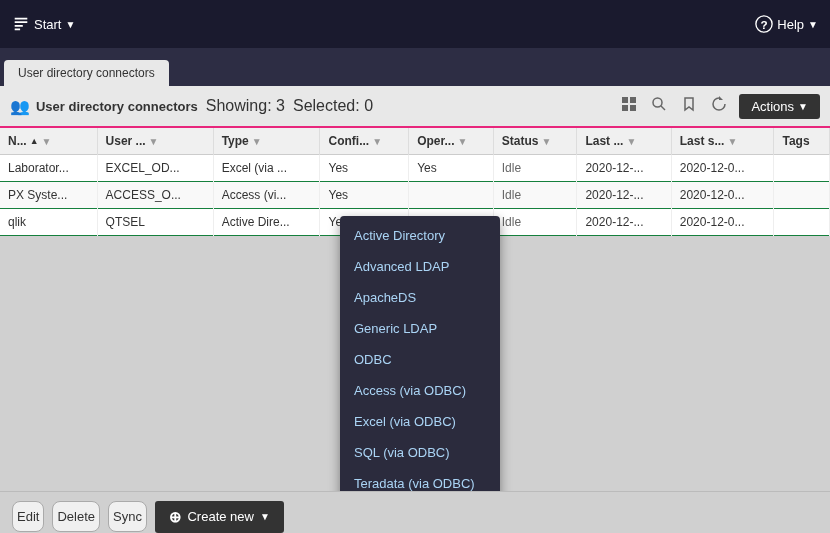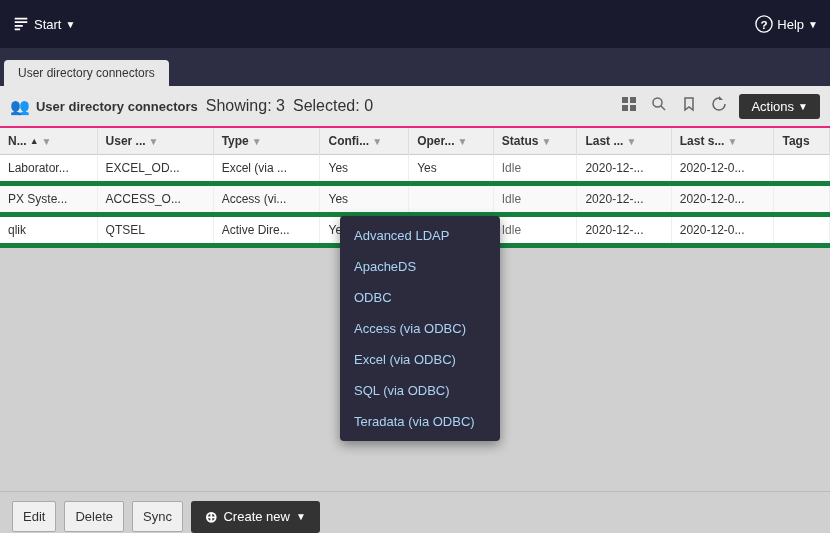--- a/index.html
+++ b/index.html
@@ -99,21 +99,21 @@
       text-align: left;
       font-weight: bold;
       color: #333;
       border-right: 1px solid #ddd;
       white-space: nowrap;
     }
     thead th .th-inner {
       display: flex; align-items: center; gap: 3px;
     }
     tbody tr {
-      border-bottom: 5px solid #15803d;
+      border-bottom: 1px solid #15803d;
     }
     tbody tr:nth-child(even) { background: #f9f9f9; }
     tbody td {
       padding: 6px 8px;
       color: #333;
       border-right: 1px solid #eee;
       white-space: nowrap;
       overflow: hidden;
       text-overflow: ellipsis;
       max-width: 120px;
@@ -154,24 +154,24 @@
       display: flex;
       align-items: center;
       padding: 0 12px;
       gap: 8px;
       border-top: 1px solid #bbb;
     }
     .bottom-btn {
       background: #f0f0f0;
       border: 1px solid #aaa;
       color: #333;
-      padding: 7px 10px;
-      cursor: pointer;
-      font-size: 13px;
-      border-radius: 2px;
+      padding: 7px 4px;
+      cursor: pointer;
+      font-size: 13px;
+      border-radius: 8px;
     }
     .create-new-btn {
       background: #333;
       color: #fff;
       border: none;
       padding: 7px 14px;
       cursor: pointer;
       font-size: 13px;
       border-radius: 3px;
       display: flex; align-items: center; gap: 6px;
@@ -362,22 +362,24 @@
               <td class="status-idle">Idle</td>
               <td>2020-12-...</td>
               <td>2020-12-0...</td>
               <td></td>
             </tr>
           </tbody>
       </table>
     </div>
 
     <div class="dropdown-overlay" id="dropdown-menu">
+    <div class="dropdown-item">Active Directory</div>
         <div class="dropdown-item">Advanced LDAP</div>
         <div class="dropdown-item">ApacheDS</div>
+        <div class="dropdown-item">Generic LDAP</div>
         <div class="dropdown-item">ODBC</div>
         <div class="dropdown-item">Access (via ODBC)</div>
         <div class="dropdown-item">Excel (via ODBC)</div>
         <div class="dropdown-item">SQL (via ODBC)</div>
         <div class="dropdown-item">Teradata (via ODBC)</div>
       </div>
   </div>
 
   <div class="bottom-bar">
     <button class="bottom-btn">Edit</button>

